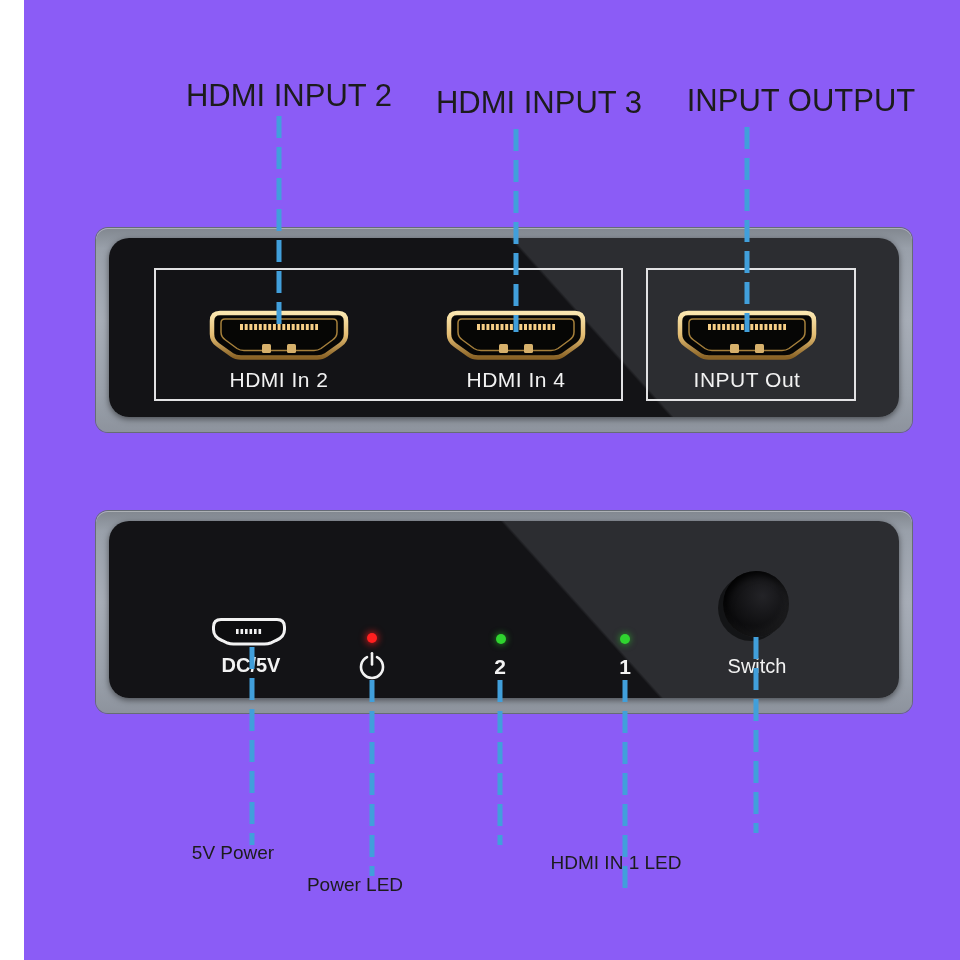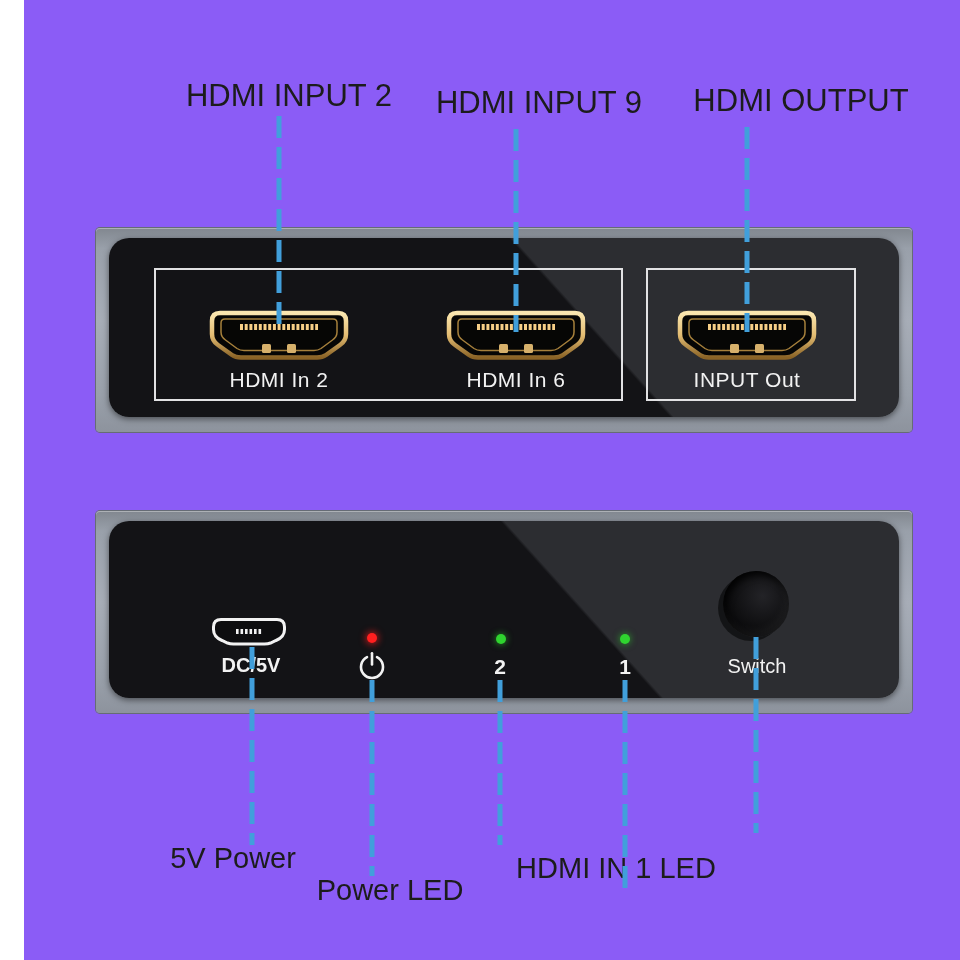--- a/index.html
+++ b/index.html
@@ -7,31 +7,31 @@
     position:relative;width:960px;height:960px;background:#8b5cf6;overflow:hidden;
     font-family:"Liberation Sans", sans-serif;
     margin-left:24px;
   }
   
   .callout{
     position:absolute;transform:translateX(-50%);white-space:nowrap;
     color:var(--label-text,#1c1c1c);line-height:1.05;
   }
   .callout.top{font-size:31px;}
-  .callout.bottom{font-size:29px;}
+  .callout.bottom{font-size:19px;}
   
   .leader{
     position:absolute;width:5px;transform:translateX(-50%);
     background:repeating-linear-gradient(180deg,
       var(--leader-line,#419fdb) 0 22px, transparent 22px 31px);
     z-index:3;
   }
   
   .device{
-    position:absolute;left:72px;width:816px;height:204px;border-radius:4px;
+    position:absolute;left:72px;width:816px;height:204px;border-radius:12px;
     background:linear-gradient(180deg,#81878f 0%,#99a0aa 10%,#a7adb7 45%,#99a0aa 82%,#8d939d 100%);
     box-shadow:0 0 0 1px #666c75, inset 0 1px 0 rgba(255,255,255,0.35);
     z-index:1;
   }
   .face{
     position:absolute;left:13px;right:13px;top:10px;bottom:15px;border-radius:20px;
     background:linear-gradient(48deg,var(--device-face,#131316) 0 59%,var(--face-reflection,#2c2d31) 59.4%);
     box-shadow:0 2px 6px rgba(0,0,0,0.5);
   }
   .port-frame{
@@ -86,22 +86,22 @@
     <g id="pwricon">
       <path d="M10 6.2 A 11 11 0 1 0 20 6.2" fill="none" stroke="#f2f2f2" stroke-width="2.6" stroke-linecap="round"></path>
       <line x1="15" y1="2.2" x2="15" y2="13.5" stroke="#f2f2f2" stroke-width="2.6" stroke-linecap="round"></line>
     </g>
   </defs>
 </svg>
 
 <div id="canvas">
 
   <div class="callout top" style="left:265px;top:80px">HDMI INPUT 2</div>
-  <div class="callout top" style="left:515px;top:87px">HDMI INPUT 9</div>
-  <div class="callout top" style="left:777px;top:85px">HDMI OUTPUT</div>
+  <div class="callout top" style="left:515px;top:87px">HDMI INPUT 3</div>
+  <div class="callout top" style="left:777px;top:85px">INPUT OUTPUT</div>
 
   <div class="leader" style="left:255px;top:116px;height:216px"></div>
   <div class="leader" style="left:492px;top:129px;height:203px"></div>
   <div class="leader" style="left:723px;top:127px;height:205px"></div>
 
   <div class="device" style="top:228px">
     <div class="face"></div>
     <div class="port-frame" style="left:58px;top:40px;width:465px;height:129px"></div>
     <div class="port-frame" style="left:550px;top:40px;width:206px;height:129px"></div>
 
@@ -109,21 +109,21 @@
         <use href="#hdmiport"></use>
       </svg>
     <svg class="port" style="left:350px;top:82px" viewBox="0 0 140 52">
         <use href="#hdmiport"></use>
       </svg>
     <svg class="port" style="left:581px;top:82px" viewBox="0 0 140 52">
         <use href="#hdmiport"></use>
       </svg>
 
     <div class="port-label" style="left:183px;top:140px">HDMI In 2</div>
-    <div class="port-label" style="left:420px;top:140px">HDMI In 6</div>
+    <div class="port-label" style="left:420px;top:140px">HDMI In 4</div>
     <div class="port-label" style="left:651px;top:140px">INPUT Out</div>
   </div>
 
   <div class="device" style="top:511px;height:202px">
     <div class="face" style="background:linear-gradient(48deg,var(--device-face,#131316) 0 58%,var(--face-reflection,#2c2d31) 58.4%)"></div>
 
     <svg class="icon-svg" style="left:115px;top:106px;width:76px;height:30px" viewBox="0 0 76 30">
         <use href="#musb"></use>
       </svg>
     <div class="panel-label bold" style="left:155px;top:143px">DC/5V</div>
@@ -143,16 +143,16 @@
     <div class="panel-label" style="left:661px;top:144px">Switch</div>
   </div>
 
   <div class="leader" style="left:228px;top:647px;height:198px"></div>
   <div class="leader" style="left:348px;top:680px;height:196px"></div>
   <div class="leader" style="left:476px;top:680px;height:165px"></div>
   <div class="leader" style="left:601px;top:680px;height:212px"></div>
   <div class="leader" style="left:732px;top:637px;height:196px"></div>
 
   <div class="callout bottom" style="left:209px;top:843px">5V Power</div>
-  <div class="callout bottom" style="left:366px;top:875px">Power LED</div>
+  <div class="callout bottom" style="left:331px;top:875px">Power LED</div>
   <div class="callout bottom" style="left:592px;top:853px">HDMI IN 1 LED</div>
 
 </div>
 
 </body></html>

